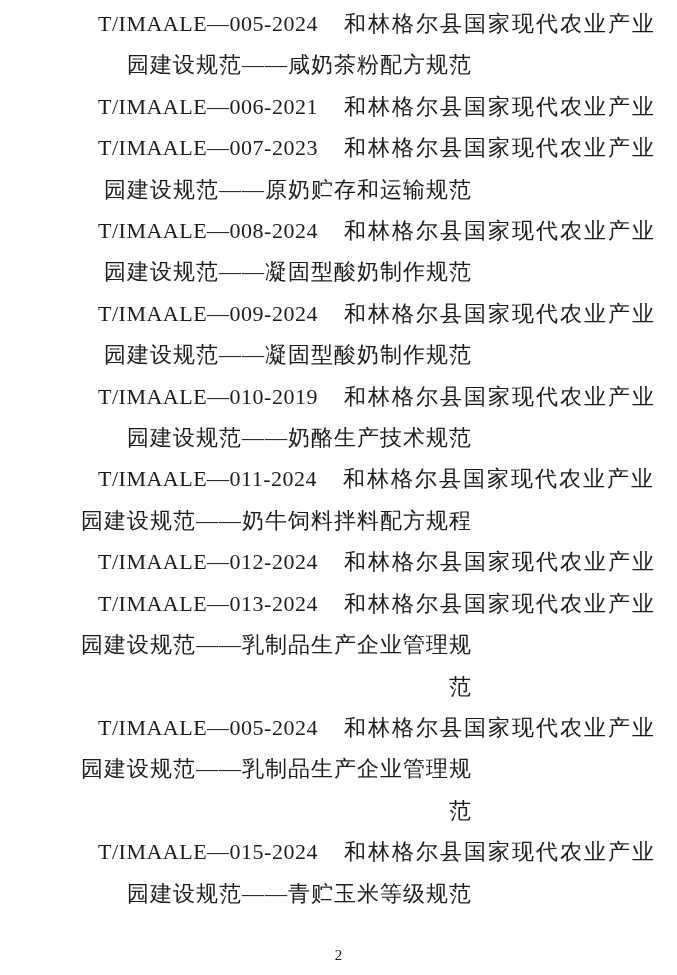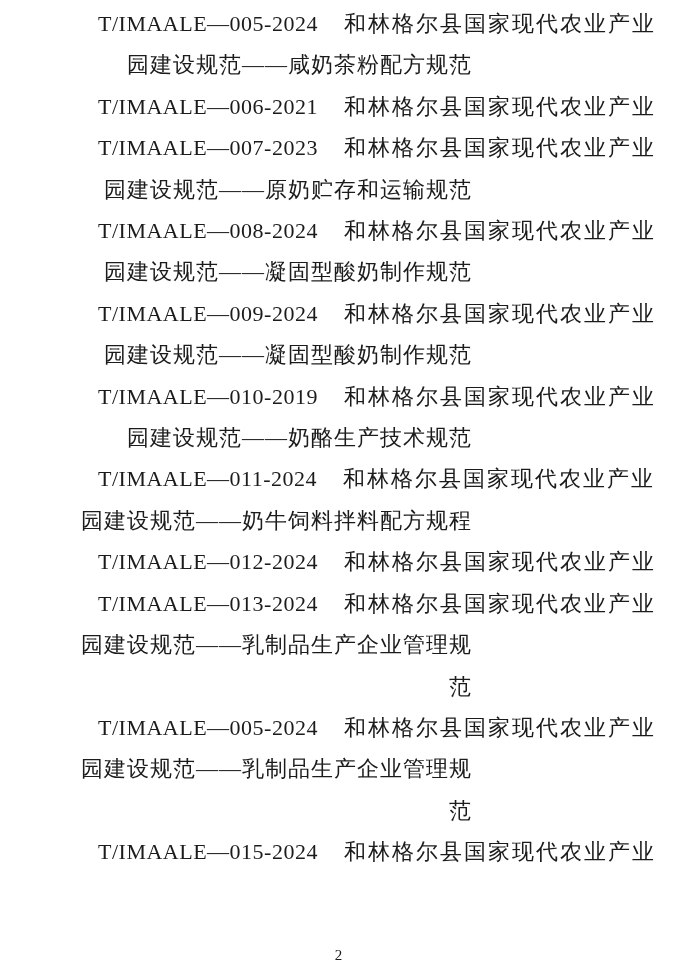--- a/index.html
+++ b/index.html
@@ -93,18 +93,19 @@
       <div class="entry">
         <div class="l1"><span class="code">T/IMAALE—013-2024</span><span class="gap"></span><span class="org">和林格尔县国家现代农业产业</span></div>
         <div class="l2">园建设规范——乳制品生产企业管理规范</div>
       </div>
       <div class="entry">
         <div class="l1"><span class="code">T/IMAALE—005-2024</span><span class="gap"></span><span class="org">和林格尔县国家现代农业产业</span></div>
         <div class="l2">园建设规范——乳制品生产企业管理规范</div>
       </div>
       <div class="entry">
         <div class="l1"><span class="code">T/IMAALE—015-2024</span><span class="gap"></span><span class="org">和林格尔县国家现代农业产业</span></div>
+        <div class="l2">园建设规范——青贮玉米等级规范</div>
       </div>
     </div>
   <div class="footer">
     <span class="pagenum">2</span>
   </div>
 </div>
 
 </body></html>

